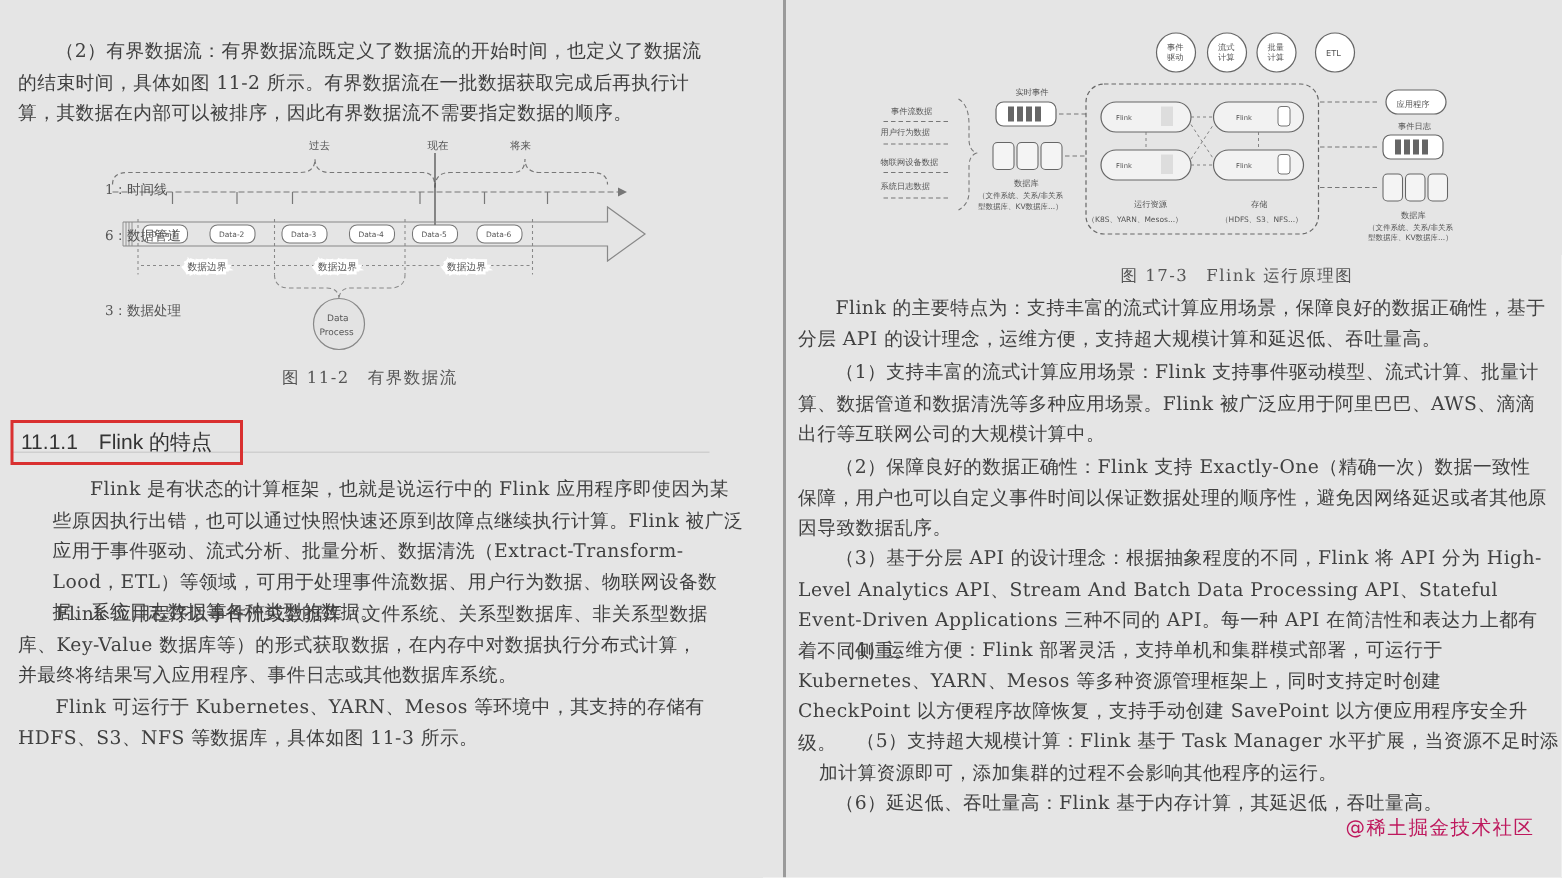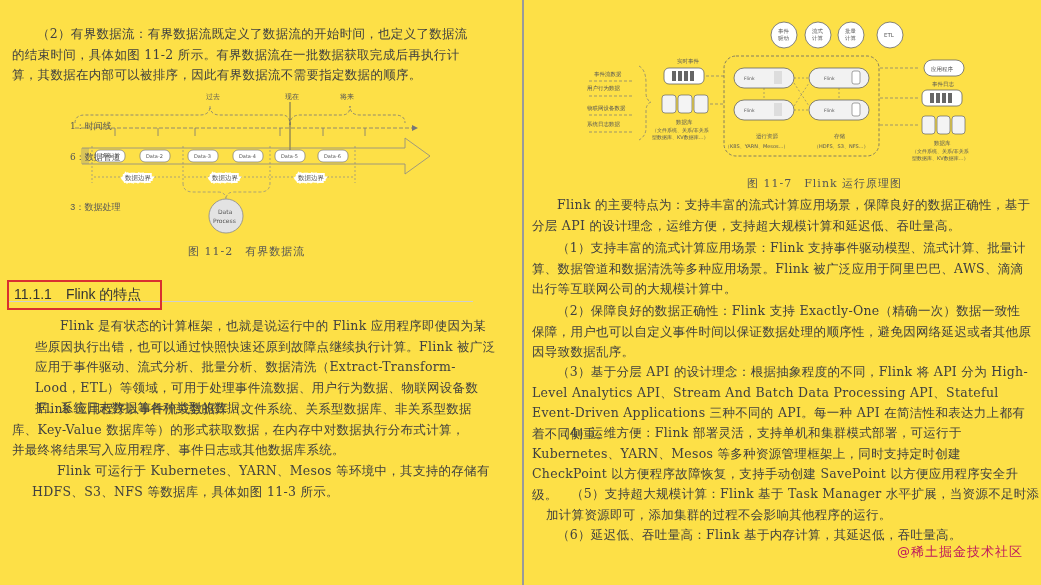--- a/index.html
+++ b/index.html
@@ -1,18 +1,18 @@
 <!DOCTYPE html>
 <html><head>
 <meta charset="utf-8">
 <style>
   html,body{margin:0;padding:0;}
   body{width:1041px;height:585px;background:#ffffff;position:relative;overflow:hidden;
        font-family:"DejaVu Serif","Liberation Serif",serif;color:#3a3a3a;}
-  .page{position:absolute;top:0;height:585px;background:#fde047;}
+  .page{position:absolute;top:0;height:585px;background:#e5e5e5;}
   .page-left{left:0;width:522px;}
   .page-right{left:524px;width:517px;}
   .divider{position:absolute;left:522px;top:0;width:2px;height:585px;background:#9a9a9a;}
   p.body{position:absolute;margin:0;font-size:12.5px;line-height:20.5px;color:#404040;letter-spacing:0.3px;}
   .indent{text-indent:2em;}
   .caption{position:absolute;font-size:11px;color:#555;letter-spacing:1px;}
   .sec-title{position:absolute;left:7px;top:280px;width:155px;height:30px;border:2px solid #d93030;box-sizing:border-box;padding-left:48px;}
   .sec-title span{position:absolute;left:5px;top:4px;font-family:"Liberation Sans","DejaVu Sans",sans-serif;font-size:14px;color:#333;}
   .sec-rule{position:absolute;left:8px;top:301px;width:465px;height:1px;background:#cfcfcf;}
   svg text{font-family:"DejaVu Sans",sans-serif;fill:#555;}
@@ -82,31 +82,31 @@
       <text x="152" y="92" stroke="#fff" stroke-width="4" style="paint-order:stroke">数据边界</text>
       <text x="238" y="92" stroke="#fff" stroke-width="4" style="paint-order:stroke">数据边界</text>
     </g>
     <path d="M123,95 Q123,104 133,104 L158,104 Q166,104 166,112 Q166,104 174,104 L200,104 Q210,104 210,95" fill="none" stroke="#888" stroke-dasharray="3,2" stroke-width="0.7"></path>
     <circle cx="166" cy="128" r="17" fill="#e3e3e3" stroke="#888" stroke-width="0.8"></circle>
     <text x="158" y="126" font-size="6">Data</text>
     <text x="153" y="135" font-size="6">Process</text>
   </svg>
   <div style="position:absolute;left:70px;top:120px;font-size:9px;color:#555;">1：时间线</div>
   <div style="position:absolute;left:70px;top:151px;font-size:9px;color:#555;">6：数据管道</div>
-  <div style="position:absolute;left:70px;top:201px;font-size:9px;color:#555;font-family:Liberation Mono, monospace;">3：数据处理</div>
+  <div style="position:absolute;left:70px;top:201px;font-size:9px;color:#555;">3：数据处理</div>
   <div class="caption" style="left:188px;top:244px;">图 11-2　有界数据流</div>
 
   <div class="sec-rule"></div>
   <div class="sec-title">
     <span>11.1.1　Flink 的特点</span>
   </div>
 
   <p class="body indent" style="left:12px;top:316px;width:462px;margin-left:23px;">Flink 是有状态的计算框架，也就是说运行中的 Flink 应用程序即使因为某些原因执行出错，也可以通过快照快速还原到故障点继续执行计算。Flink 被广泛应用于事件驱动、流式分析、批量分析、数据清洗（Extract-Transform-Lood，ETL）等领域，可用于处理事件流数据、用户行为数据、物联网设备数据、系统日志数据等各种类型的数据。</p>
   <p class="body indent" style="left:12px;top:399px;width:462px;">Flink 应用程序以事件流或数据库（文件系统、关系型数据库、非关系型数据库、Key-Value 数据库等）的形式获取数据，在内存中对数据执行分布式计算，并最终将结果写入应用程序、事件日志或其他数据库系统。</p>
-  <p class="body indent" style="left:12px;top:461px;width:462px;margin-left:20px;">Flink 可运行于 Kubernetes、YARN、Mesos 等环境中，其支持的存储有 HDFS、S3、NFS 等数据库，具体如图 11-3 所示。</p>
+  <p class="body indent" style="left:12px;top:461px;width:462px;">Flink 可运行于 Kubernetes、YARN、Mesos 等环境中，其支持的存储有 HDFS、S3、NFS 等数据库，具体如图 11-3 所示。</p>
 </div>
 
 <div class="divider"></div>
 
 <div class="page page-right">
   <svg style="position:absolute;left:60px;top:18px;" width="440" height="160" viewBox="0 0 440 160">
 
     <g fill="#fff" stroke="#666" stroke-width="0.8">
       <circle cx="200" cy="17" r="13"></circle>
         <circle cx="234" cy="17" r="13"></circle>
@@ -210,21 +210,21 @@
       </g>
     <g fill="#f4f4f4" stroke="#666" stroke-width="0.7">
       <rect x="338" y="98" width="13" height="18" rx="3"></rect>
         <rect x="353" y="98" width="13" height="18" rx="3"></rect>
         <rect x="368" y="98" width="13" height="18" rx="3"></rect>
     </g>
     <text x="350" y="127" font-size="5.5">数据库</text>
     <text x="328" y="135" font-size="5">（文件系统、关系/非关系</text>
     <text x="328" y="142" font-size="5">型数据库、KV数据库...）</text>
   </svg>
-  <div class="caption" style="left:223px;top:176px;">图 11-7　Flink 运行原理图</div>
+  <div class="caption" style="left:223px;top:176px;">图 17-3　Flink 运行原理图</div>
 
   <p class="body indent" style="left:8px;top:195px;width:500px;">Flink 的主要特点为：支持丰富的流式计算应用场景，保障良好的数据正确性，基于分层 API 的设计理念，运维方便，支持超大规模计算和延迟低、吞吐量高。</p>
   <p class="body indent" style="left:8px;top:238px;width:500px;">（1）支持丰富的流式计算应用场景：Flink 支持事件驱动模型、流式计算、批量计算、数据管道和数据清洗等多种应用场景。Flink 被广泛应用于阿里巴巴、AWS、滴滴出行等互联网公司的大规模计算中。</p>
   <p class="body indent" style="left:8px;top:301px;width:500px;">（2）保障良好的数据正确性：Flink 支持 Exactly-One（精确一次）数据一致性保障，用户也可以自定义事件时间以保证数据处理的顺序性，避免因网络延迟或者其他原因导致数据乱序。</p>
   <p class="body indent" style="left:8px;top:362px;width:500px;">（3）基于分层 API 的设计理念：根据抽象程度的不同，Flink 将 API 分为 High-Level Analytics API、Stream And Batch Data Processing API、Stateful Event-Driven Applications 三种不同的 API。每一种 API 在简洁性和表达力上都有着不同侧重。</p>
   <p class="body indent" style="left:8px;top:423px;width:500px;">（4）运维方便：Flink 部署灵活，支持单机和集群模式部署，可运行于 Kubernetes、YARN、Mesos 等多种资源管理框架上，同时支持定时创建 CheckPoint 以方便程序故障恢复，支持手动创建 SavePoint 以方便应用程序安全升级。</p>
   <p class="body indent" style="left:8px;top:484px;width:500px;margin-left:14px;">（5）支持超大规模计算：Flink 基于 Task Manager 水平扩展，当资源不足时添加计算资源即可，添加集群的过程不会影响其他程序的运行。</p>
   <p class="body indent" style="left:8px;top:525px;width:500px;">（6）延迟低、吞吐量高：Flink 基于内存计算，其延迟低，吞吐量高。</p>
 </div>
 

